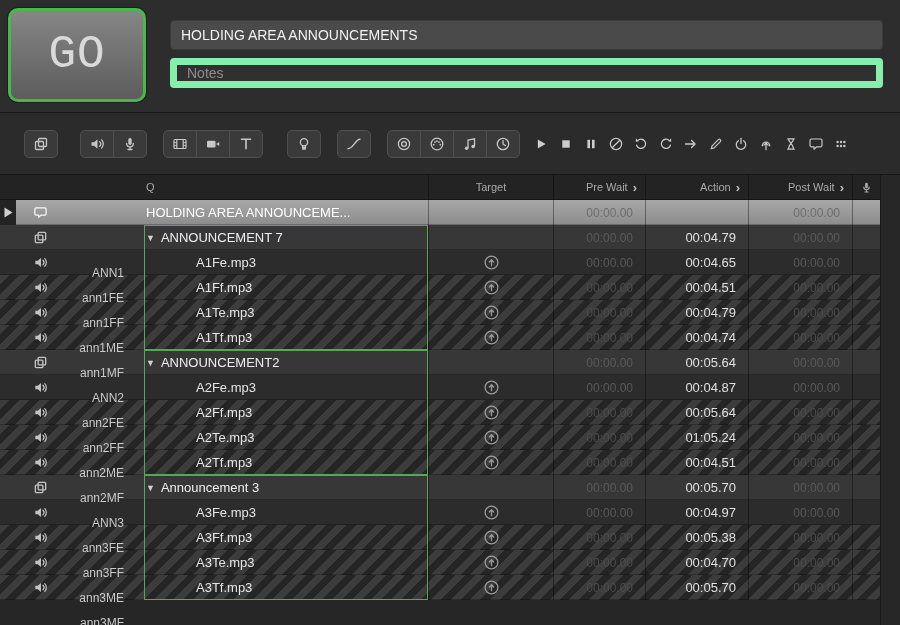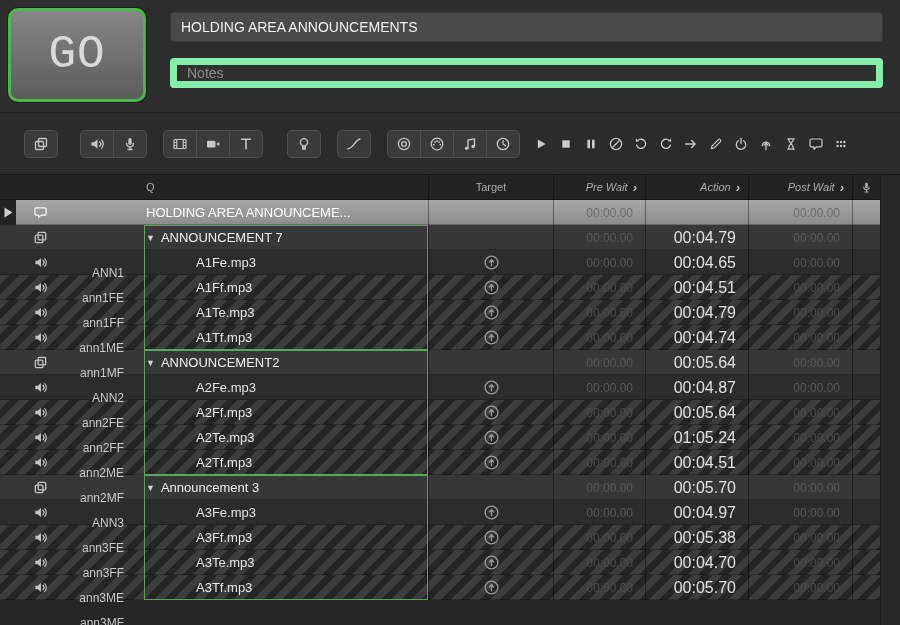--- a/index.html
+++ b/index.html
@@ -5,21 +5,21 @@
   html,body{margin:0;padding:0;background:#1e1e1e;}
   body{width:900px;height:625px;overflow:hidden;font-family:"Liberation Sans","DejaVu Sans",sans-serif;}
   .app{width:900px;height:625px;display:flex;flex-direction:column;background:#262626;position:relative;}
 
   
   .top{height:112px;background:#2d2d2d;border-bottom:1px solid #181818;position:relative;flex:none;}
   .go-btn{position:absolute;left:8px;top:8px;width:132px;height:88px;background:linear-gradient(180deg,#868686,#5c5c5c);
     border:3px solid #49b749;border-radius:10px;box-shadow:0 0 0 1px #1f1f1f;display:flex;align-items:center;justify-content:center;
     color:#dadada;font-size:46px;letter-spacing:1px;cursor:pointer;font-family:Liberation Mono, monospace;}
   .field{position:absolute;left:170px;width:713px;height:30px;border-radius:4px;box-sizing:border-box;padding:0 10px;font-size:14px;outline:none;}
-  .title-field{top:12px;background:#4a4a4a;border:1px solid #3a3a3a;color:#f1f1f1;}
+  .title-field{top:20px;background:#4a4a4a;border:1px solid #3a3a3a;color:#f1f1f1;}
   .notes-field{top:58px;background:#303030;border:7px solid #86efac;color:#b5b5b5;}
   .notes-field::placeholder{color:#8e8e8e;opacity:1;}
 
   
   .toolbar{height:61px;background:#2b2b2b;border-bottom:1px solid #161616;display:flex;align-items:center;flex:none;}
   .tgroup{display:flex;}
   .g1{margin-left:24px}.g2{margin-left:22px}.g3{margin-left:16px}.g4{margin-left:24px}.g5{margin-left:16px}.g6{margin-left:16px}.g7{margin-left:8px}
   .tbtn{width:34px;height:28px;background:#3a3a3a;border:1px solid #4f4f4f;display:flex;align-items:center;justify-content:center;
     margin-left:-1px;cursor:pointer;box-sizing:border-box;}
   .tbtn:first-child{border-top-left-radius:5px;border-bottom-left-radius:5px;margin-left:0;}
@@ -34,21 +34,21 @@
   .header-row{height:24px;background:#232323;border-bottom:1px solid #141414;display:flex;flex:none;}
   .hcell{display:flex;align-items:center;font-size:11px;color:#a9a9a9;box-sizing:border-box;}
   .chev{color:#c2c2c2;font-weight:700;font-size:13px;line-height:1;margin-left:5px;cursor:pointer;}
 
   
   .w-ph{width:16px;flex:none}.w-st{width:48px;flex:none}.w-num{width:66px;flex:none}.w-q{width:298px;flex:none}
   .w-tg{width:125px;flex:none}.w-pre{width:92px;flex:none}.w-act{width:103px;flex:none}.w-post{width:104px;flex:none}.w-flag{width:28px;flex:none}
   .h-number,.c-number{justify-content:flex-end;padding-right:6px;margin-top:48px;}
   .h-q{padding-left:16px;}
   .h-target,.c-target,.h-flag,.c-flag,.c-status{justify-content:center;}
-  .h-prewait,.h-action,.h-postwait{justify-content:flex-end;padding-right:8px;font-style:italic;}
+  .h-prewait,.h-action,.h-postwait{justify-content:flex-end;padding-right:8px;}
   .h-target,.h-prewait,.h-action,.h-postwait,.h-flag,
   .c-target,.c-prewait,.c-action,.c-postwait,.c-flag{border-left:1px solid rgba(0,0,0,0.38);}
 
   .rows{flex:none;}
   .row{height:25px;display:flex;background:#2c2c2c;box-shadow:inset 0 -1px 0 rgba(0,0,0,0.25);cursor:default;}
   .cell{display:flex;align-items:center;box-sizing:border-box;}
   .t-group{background:#373737;}
   .hatched{background:repeating-linear-gradient(135deg,#3c3c3c 0 7px,#252525 7px 14px);}
   .selected{background:linear-gradient(180deg,#a7a7a7,#8c8c8c);}
 
@@ -77,21 +77,21 @@
   .o-start .c-q::after,.o-mid .c-q::after,.o-end .c-q::after{
     content:"";position:absolute;top:0;bottom:0;left:14px;right:0;pointer-events:none;
     border-left:1px solid #58a758;border-right:1px solid #58a758;}
   .o-start .c-q::after{border-top:1px solid #58a758;}
   .o-end .c-q::after{border-bottom:1px solid #58a758;}
 
   .target-ic{display:none;}
   .has-target .target-ic{display:block;}
 
   .c-prewait,.c-postwait{color:#595959;font-size:12px;justify-content:flex-end;padding-right:12px;font-variant-numeric:tabular-nums;text-align:right;}
-  .c-action{color:#e0e0e0;font-size:16px;justify-content:flex-end;padding-right:12px;font-variant-numeric:tabular-nums;}
+  .c-action{color:#e0e0e0;font-size:13px;justify-content:flex-end;padding-right:12px;font-variant-numeric:tabular-nums;}
   .hatched .c-prewait,.hatched .c-postwait{color:#4d4d4d;}
   .selected .c-prewait,.selected .c-postwait{color:#6d6d6d;}
 </style>
 </head>
 <body>
 
 <div class="app">
 
   <div class="top">
     <div class="go-btn">GO</div>

